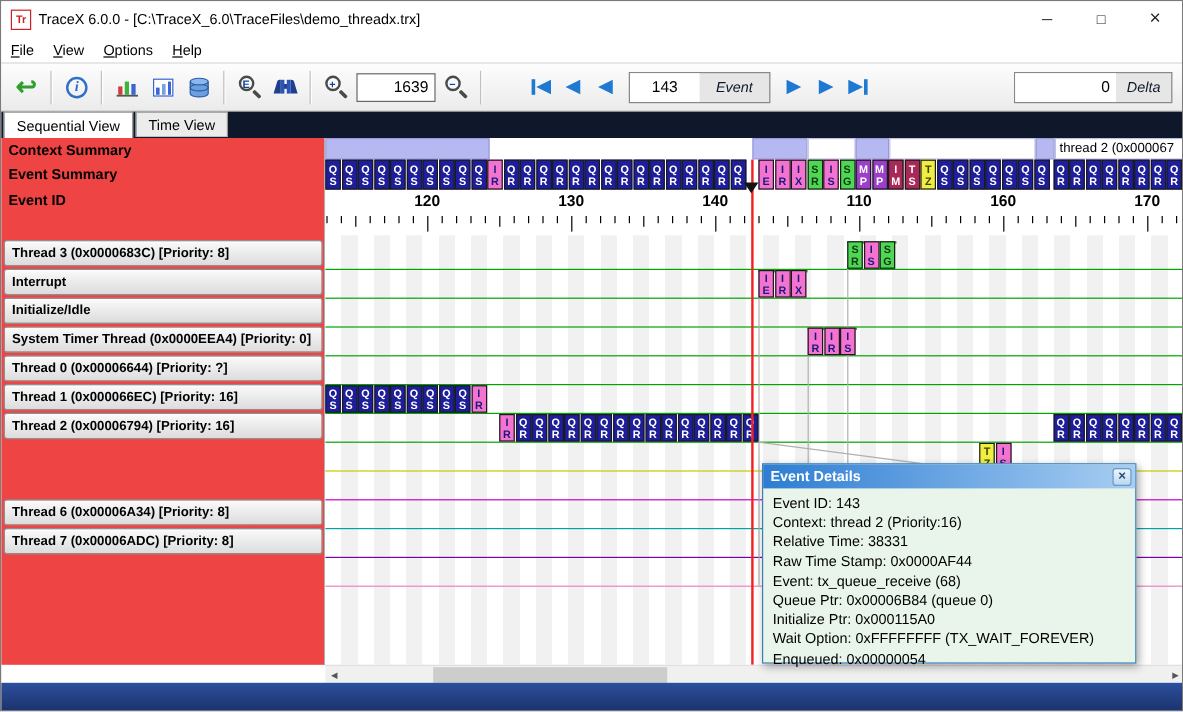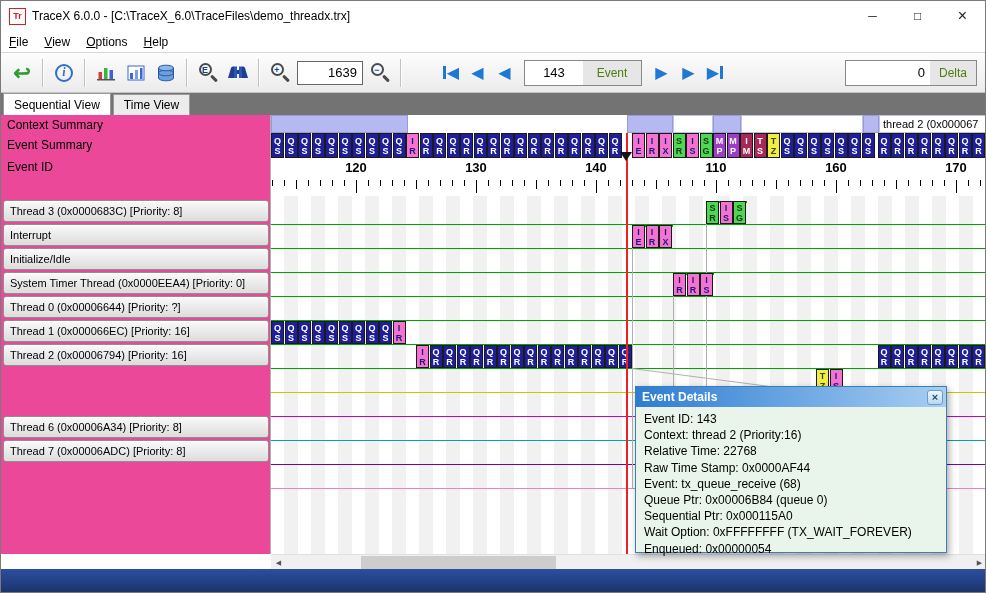--- a/index.html
+++ b/index.html
@@ -32,34 +32,34 @@
                font:italic bold 12px "Liberation Serif", serif; display:flex; align-items:center; justify-content:center; }
   .mag { position:relative; width:21px; height:21px; display:inline-block; }
   .mag-circle { position:absolute; left:1px; top:1px; width:13px; height:13px; border:2px solid #4a4a4a; border-radius:50%;
                 background:#f4faff; font-size:9px; font-weight:bold; color:#16448c; display:flex; align-items:center; justify-content:center; }
   .mag-handle { position:absolute; width:8px; height:3px; background:#4a4a4a; right:1px; bottom:3px; transform:rotate(45deg); border-radius:1px; }
   .nav-tri { font-size:16px; color:#1f78d1; line-height:1; }
   .nav-bar { width:3px; height:13px; background:#1f78d1; display:inline-block; margin:0 1px; }
   #zoom-input { width:66px; height:24px; border:1px solid #666; text-align:right; font-size:13px; padding:0 5px; margin:0 2px; background:#fff; }
   .compound { display:flex; height:26px; border:1px solid #888; background:#e6e6e6; margin:0 6px; align-items:stretch; }
   .compound input { width:58px; border:none; text-align:center; font-size:13px; background:#fff; outline:none; }
-  .compound .lbl { width:58px; display:flex; align-items:center; justify-content:center; font-size:12px; color:#4d7c0f; }
+  .compound .lbl { width:58px; display:flex; align-items:center; justify-content:center; font-size:12px; color:#0f172a;font-style:italic; }
   .compound.delta { margin-left:auto; margin-right:2px; }
   .compound.delta input { width:84px; text-align:right; padding-right:5px; }
   .compound.delta .lbl { width:46px; }
 
   
-  #tabbar { position:absolute; top:92px; left:0; right:0; height:22px; background:#737373; display:flex; align-items:center; }
+  #tabbar { position:absolute; top:92px; left:0; right:0; height:22px; background:#0f172a; display:flex; align-items:flex-start; }
   .tab { height:21px; padding:0 10px; font-size:12px; display:flex; align-items:center; border:1px solid #9a9a9a;
          border-bottom:none; margin-left:2px; background:#ececec; color:#000; }
   .tab.active { background:#fff; height:22px; }
 
   
   #main { position:absolute; top:114px; left:0; width:986px; height:439px; background:#fff; }
-  #left-panel { position:absolute; left:0; top:0; width:270px; height:439px; background:#ec4899; border-right:1px solid #b0b0b0; }
+  #left-panel { position:absolute; left:0; top:0; width:270px; height:439px; background:#ef4444; border-right:1px solid #b0b0b0;font-weight:bold; }
   .sum-label { position:absolute; left:6px; font-size:12px; color:#000; height:16px; white-space:nowrap; }
   .thread-btn { position:absolute; left:2px; width:266px; height:22px; background:linear-gradient(#fafafa,#dcdcdc);
                 border:1px solid #8f8f8f; border-radius:3px; font-size:11px; display:flex; align-items:center;
                 padding-left:6px; box-shadow:inset 0 1px 0 #fff; white-space:nowrap; overflow:hidden; }
 
   #timeline { position:absolute; left:270px; top:0; width:716px; height:439px; overflow:hidden; background:#fff; }
   #context-band { position:absolute; top:0; left:0; width:716px; height:18px; background:#fff; }
   .ctx-seg { position:absolute; top:0; height:18px; font-size:11px; display:flex; align-items:center; padding-left:3px;
              white-space:nowrap; overflow:hidden; border:1px solid #c0c0e4; }
   .ctx-seg.ctx { background:#b6b8f2; border-color:#9a9ad8; }
@@ -743,25 +743,25 @@
   </div>
 
   <div id="popup">
     <div id="popup-title">
       <span>Event Details</span>
       <div id="popup-close">×</div>
     </div>
     <div id="popup-body">
         <div class="popup-line">Event ID:  143</div>
         <div class="popup-line">Context:  thread 2 (Priority:16)</div>
-        <div class="popup-line">Relative Time:  22768</div>
+        <div class="popup-line">Relative Time:  38331</div>
         <div class="popup-line">Raw Time Stamp:  0x0000AF44</div>
         <div class="popup-line">Event:  tx_queue_receive (68)</div>
         <div class="popup-line">Queue Ptr:  0x00006B84 (queue 0)</div>
-        <div class="popup-line">Sequential Ptr:  0x000115A0</div>
+        <div class="popup-line">Initialize Ptr:  0x000115A0</div>
         <div class="popup-line">Wait Option:  0xFFFFFFFF (TX_WAIT_FOREVER)</div>
         <div class="popup-line">Enqueued:  0x00000054</div>
       </div>
   </div>
 
   <div id="hscroll">
     <div class="scroll-arrow" id="scroll-left">◀</div>
     <div id="hthumb"></div>
     <div class="scroll-arrow" id="scroll-right">▶</div>
   </div>

